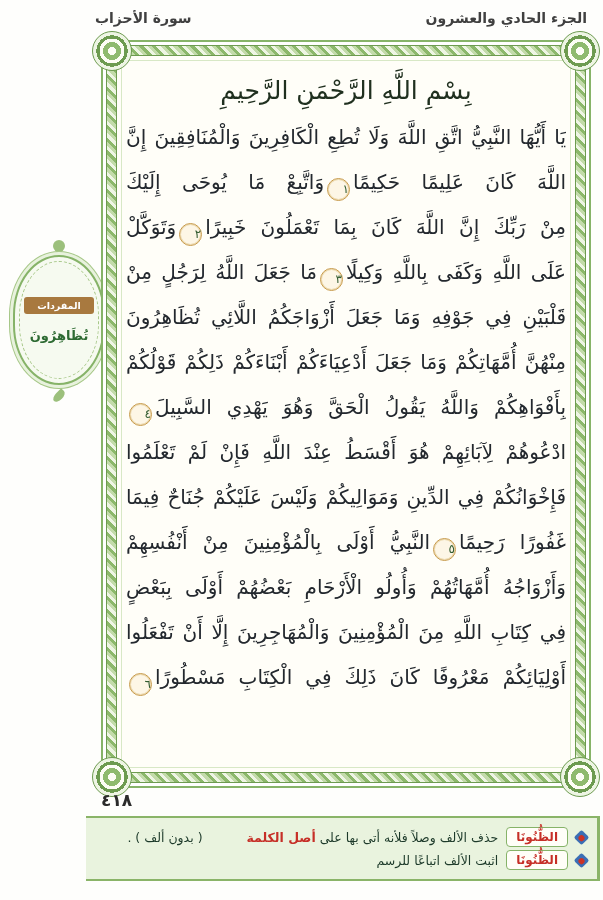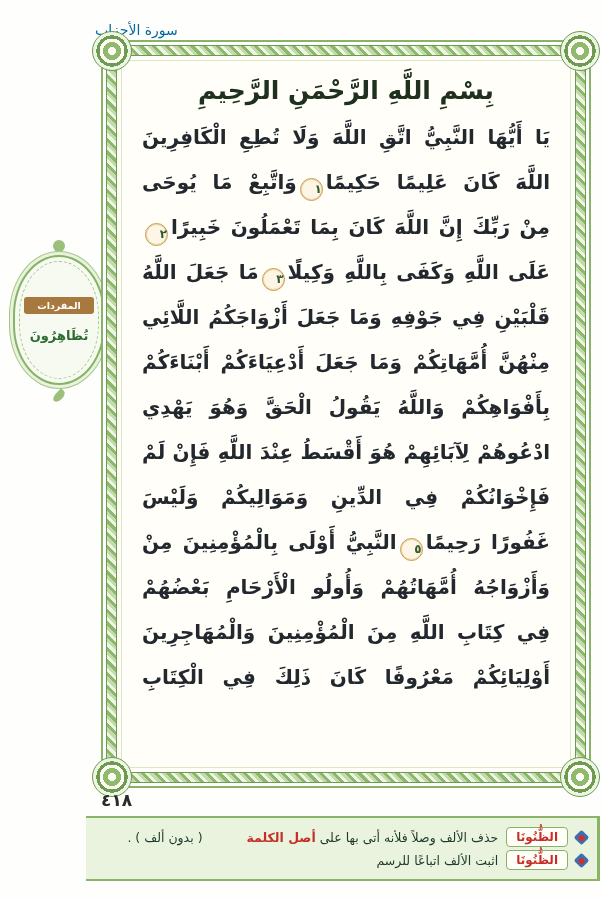--- a/index.html
+++ b/index.html
@@ -1,30 +1,30 @@
 <!DOCTYPE html>
 <html lang="ar"><head>
 <meta charset="utf-8">
 <style>
   html,body{margin:0;padding:0;background:#e9e9e9;}
   .page{position:relative;width:603px;height:900px;background:#fefefc;overflow:hidden;
         font-family:"DejaVu Sans",sans-serif;}
 
   
-  .hdr{position:absolute;top:22px;font-size:14px;font-weight:normal;color:#0369a1;direction:rtl;}
+  .hdr{position:absolute;top:10px;font-size:14px;font-weight:bold;color:#404040;direction:rtl;}
   .hdr-right{right:16px;}
   .hdr-left{left:95px;}
 
   
   .frame{position:absolute;left:101px;top:40px;width:490px;height:748px;box-sizing:border-box;
          border:2px solid #86b368;background:#fff;padding:3px;}
   .band{height:100%;box-sizing:border-box;border:1px solid #6d9b50;padding:9px;
         background:repeating-linear-gradient(45deg,#c3dbaa 0 3px,#8cb86b 3px 6px,#eef5e4 6px 9px);}
   .inner{height:100%;box-sizing:border-box;border:1px solid #6d9b50;background:#fffef8;padding:4px;}
-  .content{height:100%;box-sizing:border-box;border:1px solid #d8e8c6;padding:6px 20px;overflow:hidden;font-weight:bold;}
+  .content{height:100%;box-sizing:border-box;border:1px solid #d8e8c6;padding:6px 4px;overflow:hidden;}
   .corner{position:absolute;width:38px;height:38px;border-radius:50%;border:1px solid #6d9b50;
           background:radial-gradient(circle,#fdfdf5 0 16%,#8fba6e 16% 34%,#fdfdf5 34% 46%,#6d9b50 46% 58%,#eef5e4 58% 100%);}
   .c-tl{left:-11px;top:-11px}.c-tr{right:-11px;top:-11px}.c-bl{left:-11px;bottom:-11px}.c-br{right:-11px;bottom:-11px}
 
   
   .bismillah{text-align:center;font-size:25px;line-height:48px;height:48px;color:#20301f;direction:rtl;}
   .qline{direction:rtl;text-align:justify;text-align-last:justify;-moz-text-align-last:justify;
          font-size:20px;line-height:45px;height:45px;color:#23282e;overflow:hidden;}
   .ayah{display:inline-block;width:21px;height:21px;line-height:20px;border:1px solid #c79a4b;
         border-radius:50%;text-align:center;font-size:12px;color:#305a2e;background:#fdf6e6;
@@ -66,20 +66,21 @@
   .fn-badge{border:1.5px solid #86b368;border-radius:4px;background:#fffef8;color:#c62f27;
             font-size:12px;font-weight:bold;padding:0 9px;line-height:18px;flex:0 0 auto;}
   .fn-text{font-size:12.5px;color:#1d3a2a;}
   .fn-text .hl{color:#c62f27;font-weight:bold;margin-left:40px;}
 </style>
 </head>
 <body>
 
 <div class="page">
 
+  <div class="hdr hdr-right">الجزء الحادي والعشرون</div>
   <div class="hdr hdr-left">سورة الأحزاب</div>
 
 
   <div class="medallion">
     <div class="crown"></div>
     <div class="disc">
       <div class="ribbon">المفردات</div>
       <div class="vocab">تُظَاهِرُونَ</div>
     </div>
     <div class="tail"></div>

